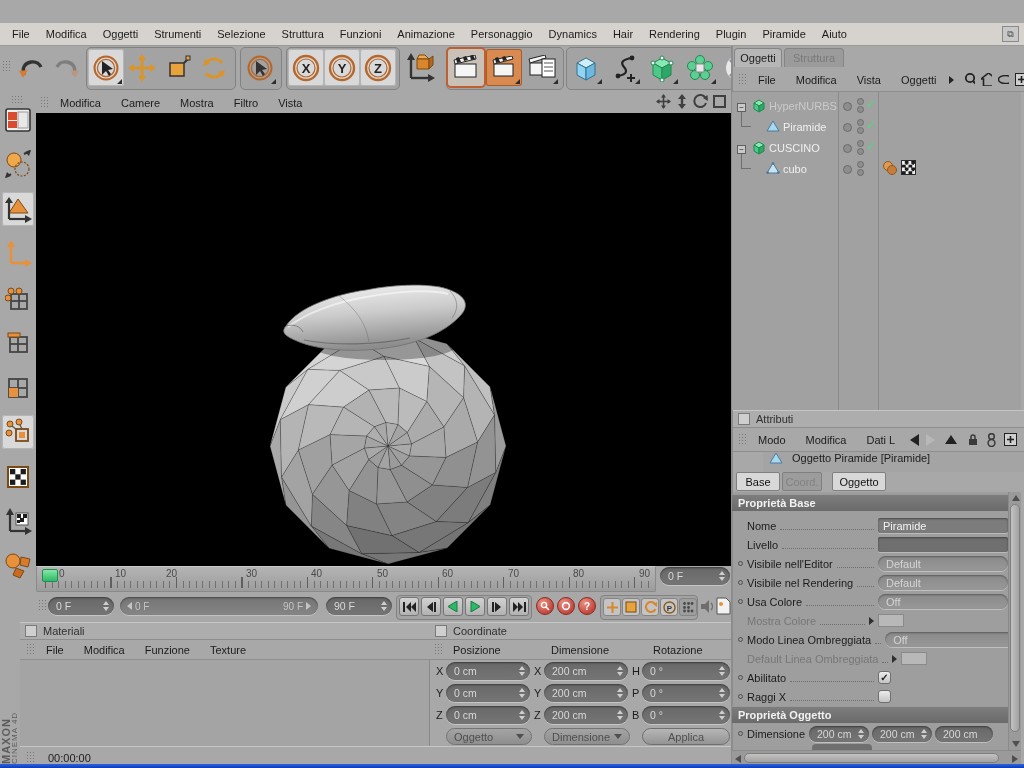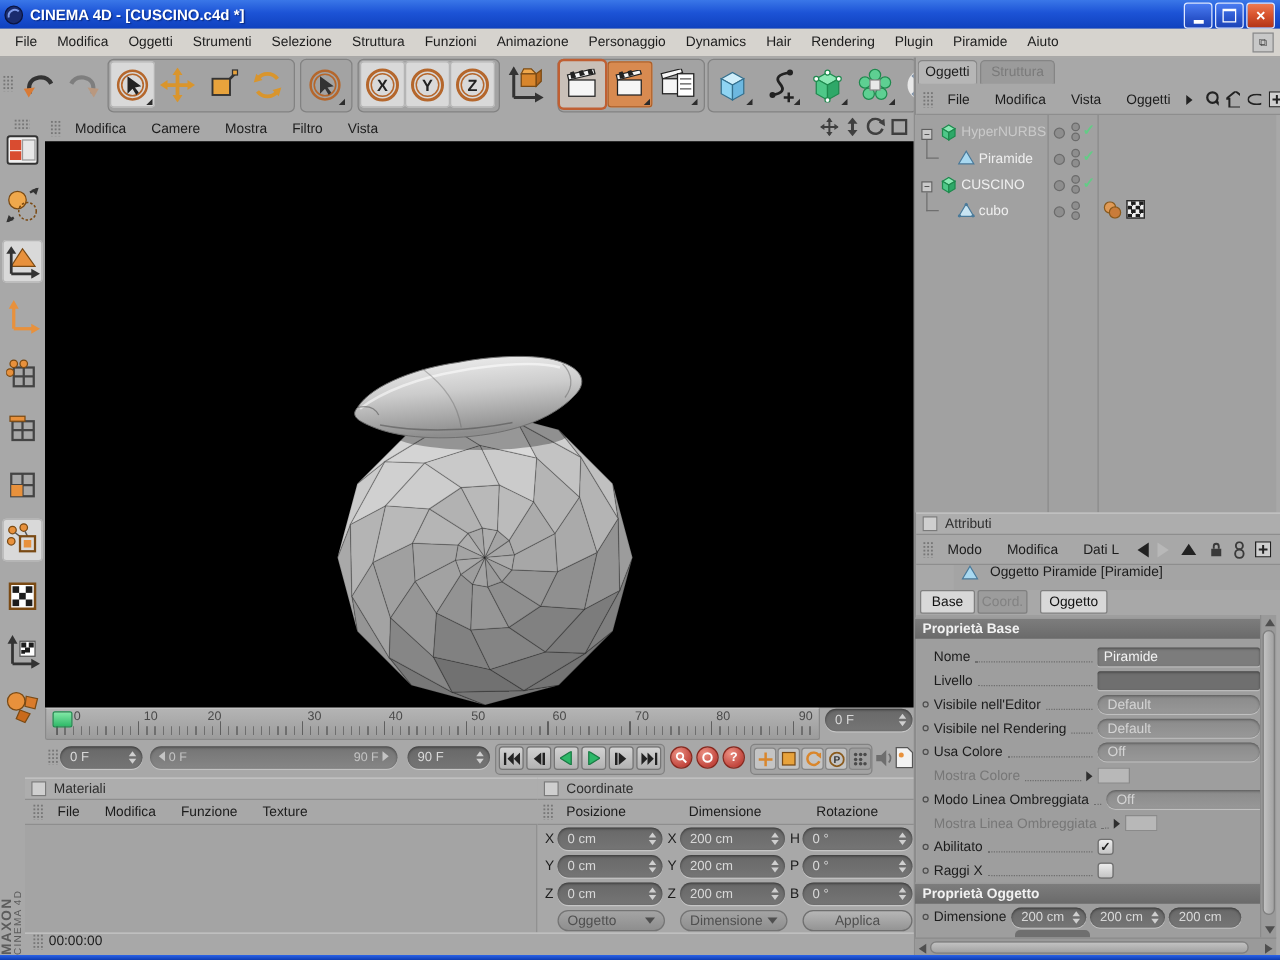--- a/index.html
+++ b/index.html
@@ -131,45 +131,29 @@
   .arrR{width:0;height:0;border-top:4px solid transparent;border-bottom:4px solid transparent;border-left:5px solid #2e2e2e;flex:none;margin:0 4px 0 0;}
   
   .vscroll{left:1008px;top:492px;width:13px;height:258px;background:#9a9a9a;border-left:1px solid #8a8a8a;box-sizing:border-box;}
   .sthumb{position:absolute;left:1px;width:10px;border-radius:5px;background:linear-gradient(90deg,#c2c2c2,#a2a2a2);border:1px solid #7f7f7f;box-sizing:border-box;}
   .hscroll{left:732px;top:750px;width:289px;height:14px;background:#9a9a9a;border-top:1px solid #8a8a8a;box-sizing:border-box;}
   .sarrow{position:absolute;width:0;height:0;border-style:solid;}
   
   .maxon{left:0;top:636px;width:20px;height:128px;display:flex;}
   .maxon span{writing-mode:vertical-rl;transform:rotate(180deg);color:#5c5c5c;letter-spacing:1px;}
   .statusbar{left:20px;top:746px;width:711px;height:18px;background:#a8a8a8;border-top:1px solid #c6c6c6;
-    display:flex;align-items:flex-start;gap:4px;padding-left:6px;box-sizing:border-box;}
+    display:flex;align-items:flex-end;gap:13px;padding-left:6px;box-sizing:border-box;}
   .paneldiv{left:731px;top:46px;width:2px;height:718px;background:#8c8c8c;border-right:1px solid #bdbdbd;}
   .tri{width:0;height:0;border-style:solid;display:inline-block;}
 </style>
 </head>
 <body>
 
 <div class="root">
 
-  <div class="abs titlebar">
-    <svg width="16" height="16" style="margin-left:3px">
-      <circle cx="8" cy="8" r="7" fill="#1a2c6e" stroke="#0a1440"></circle>
-      <path d="M4 10 A5 5 0 0 1 12 5" stroke="#7d9ae8" fill="none" stroke-width="1.6"></path>
-    </svg>
-    <span class="ttl">CINEMA 4D - [CUSCINO.c4d *]</span>
-    <div class="winbtns">
-      <div class="wbtn">
-          <span class="minbar"></span>
-        </div>
-      <div class="wbtn">
-          <span class="restore"></span>
-        </div>
-      <div class="wbtn close">×</div>
-    </div>
-  </div>
 
   <div class="abs menubar">
     <span class="mitem">File</span>
     <span class="mitem">Modifica</span>
     <span class="mitem">Oggetti</span>
     <span class="mitem">Strumenti</span>
     <span class="mitem">Selezione</span>
     <span class="mitem">Struttura</span>
     <span class="mitem">Funzioni</span>
     <span class="mitem">Animazione</span>
@@ -1080,21 +1064,21 @@
         <span class="albl">Modo Linea Ombreggiata</span>
         <span class="lead"></span>
       <div class="actrl">
           <div class="abtn">
             <span>Off</span>
           </div>
         </div>
     </div>
     <div class="arow" style="top:650px">
       <span class="nod"></span>
-        <span class="albl dim2">Mostra Linea Ombreggiata</span>
+        <span class="albl dim2">Default Linea Ombreggiata</span>
         <span class="lead"></span>
       <span class="arrR"></span>
       <div class="actrl">
           <div class="cbox"></div>
         </div>
     </div>
     <div class="arow" style="top:669px">
       <span class="bdot"></span>
         <span class="albl">Abilitato</span>
         <span class="lead"></span>

